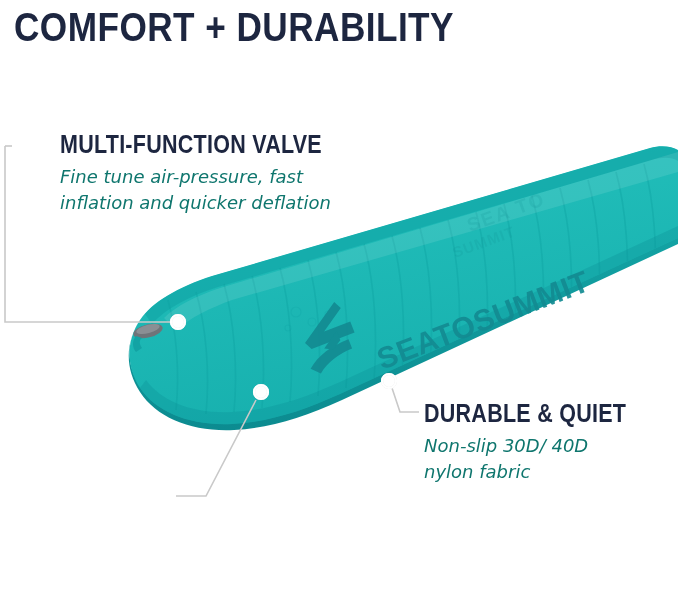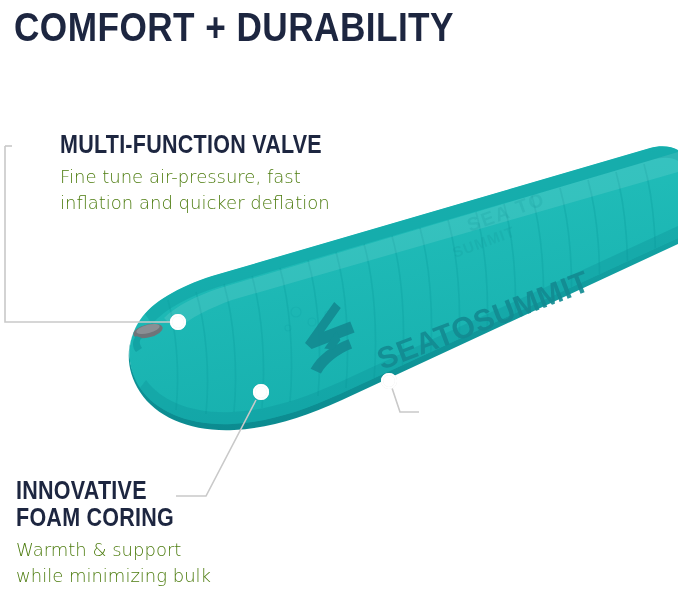--- a/index.html
+++ b/index.html
@@ -45,22 +45,23 @@
     transform: scaleX(0.86);
     transform-origin: left top;
     white-space: nowrap;
   }
   .callout p {
     margin: 6px 0 0 0;
     font-family: "DejaVu Sans", sans-serif;
     font-weight: 300;
     font-size: 18px;
     line-height: 26px;
-    color: #4d7c0f;
+    color: #0f766e;
     white-space: pre-line;
+    font-style: italic;
   }
 
   #callout-valve   { left: 16px; top: 131px; margin-left: 44px; }
   #callout-durable { left: 424px; top: 400px; }
   #callout-foam    { left: 16px; top: 477px; }
 
   
   #connectors {
     position: absolute;
     left: 0; top: 0;
@@ -243,21 +244,20 @@
   </svg>
 
   <div class="page-title">COMFORT + DURABILITY</div>
 
   <div class="callout" id="callout-valve">
     <h2>MULTI-FUNCTION VALVE</h2>
     <p>Fine tune air-pressure, fast
 inflation and quicker deflation</p>
   </div>
 
-
-  <div class="callout" id="callout-foam">
-    <h2>INNOVATIVE</h2>
-    <h2>FOAM CORING</h2>
-    <p>Warmth &amp; support
-while minimizing bulk</p>
+  <div class="callout" id="callout-durable">
+    <h2>DURABLE &amp; QUIET</h2>
+    <p>Non-slip 30D/ 40D
+nylon fabric</p>
   </div>
 
+
 </div>
 
 </body></html>

